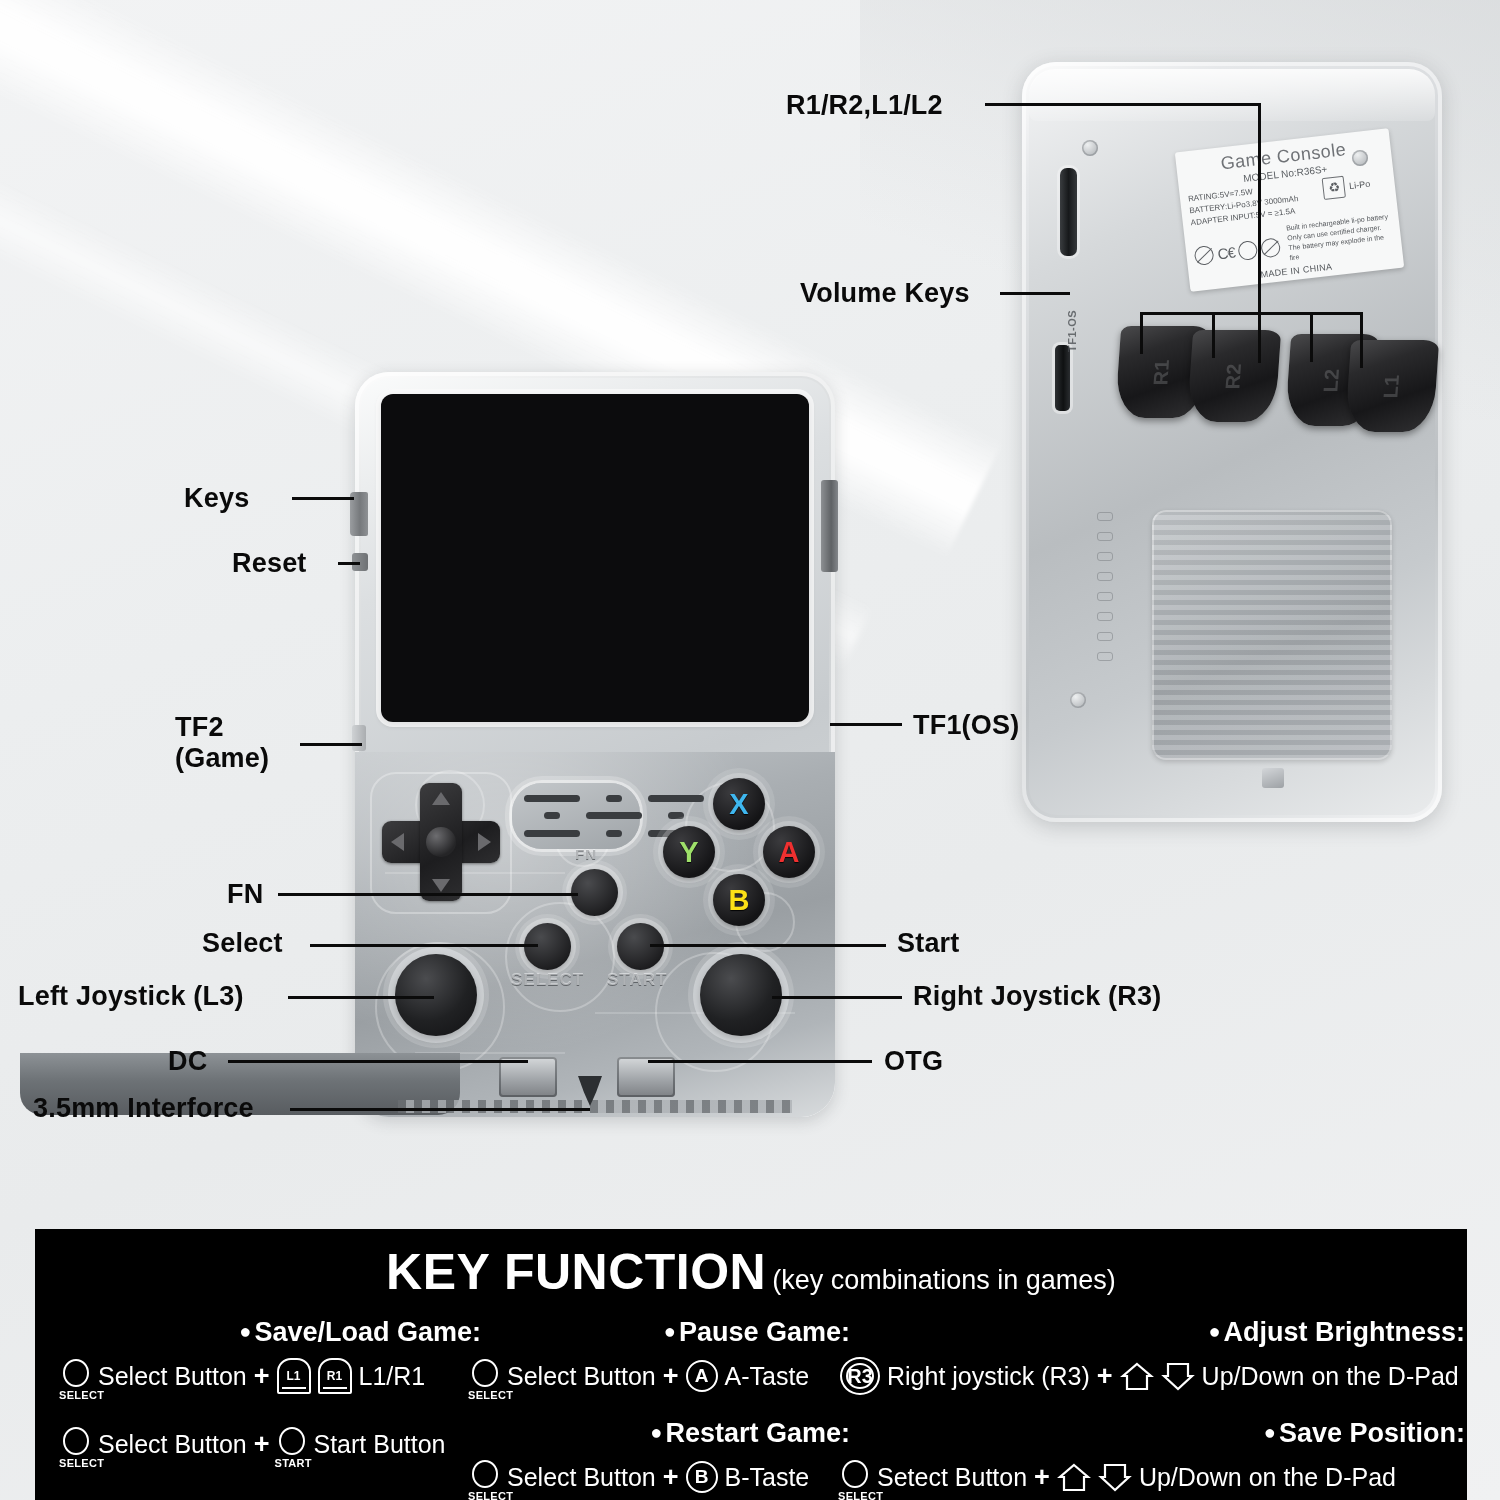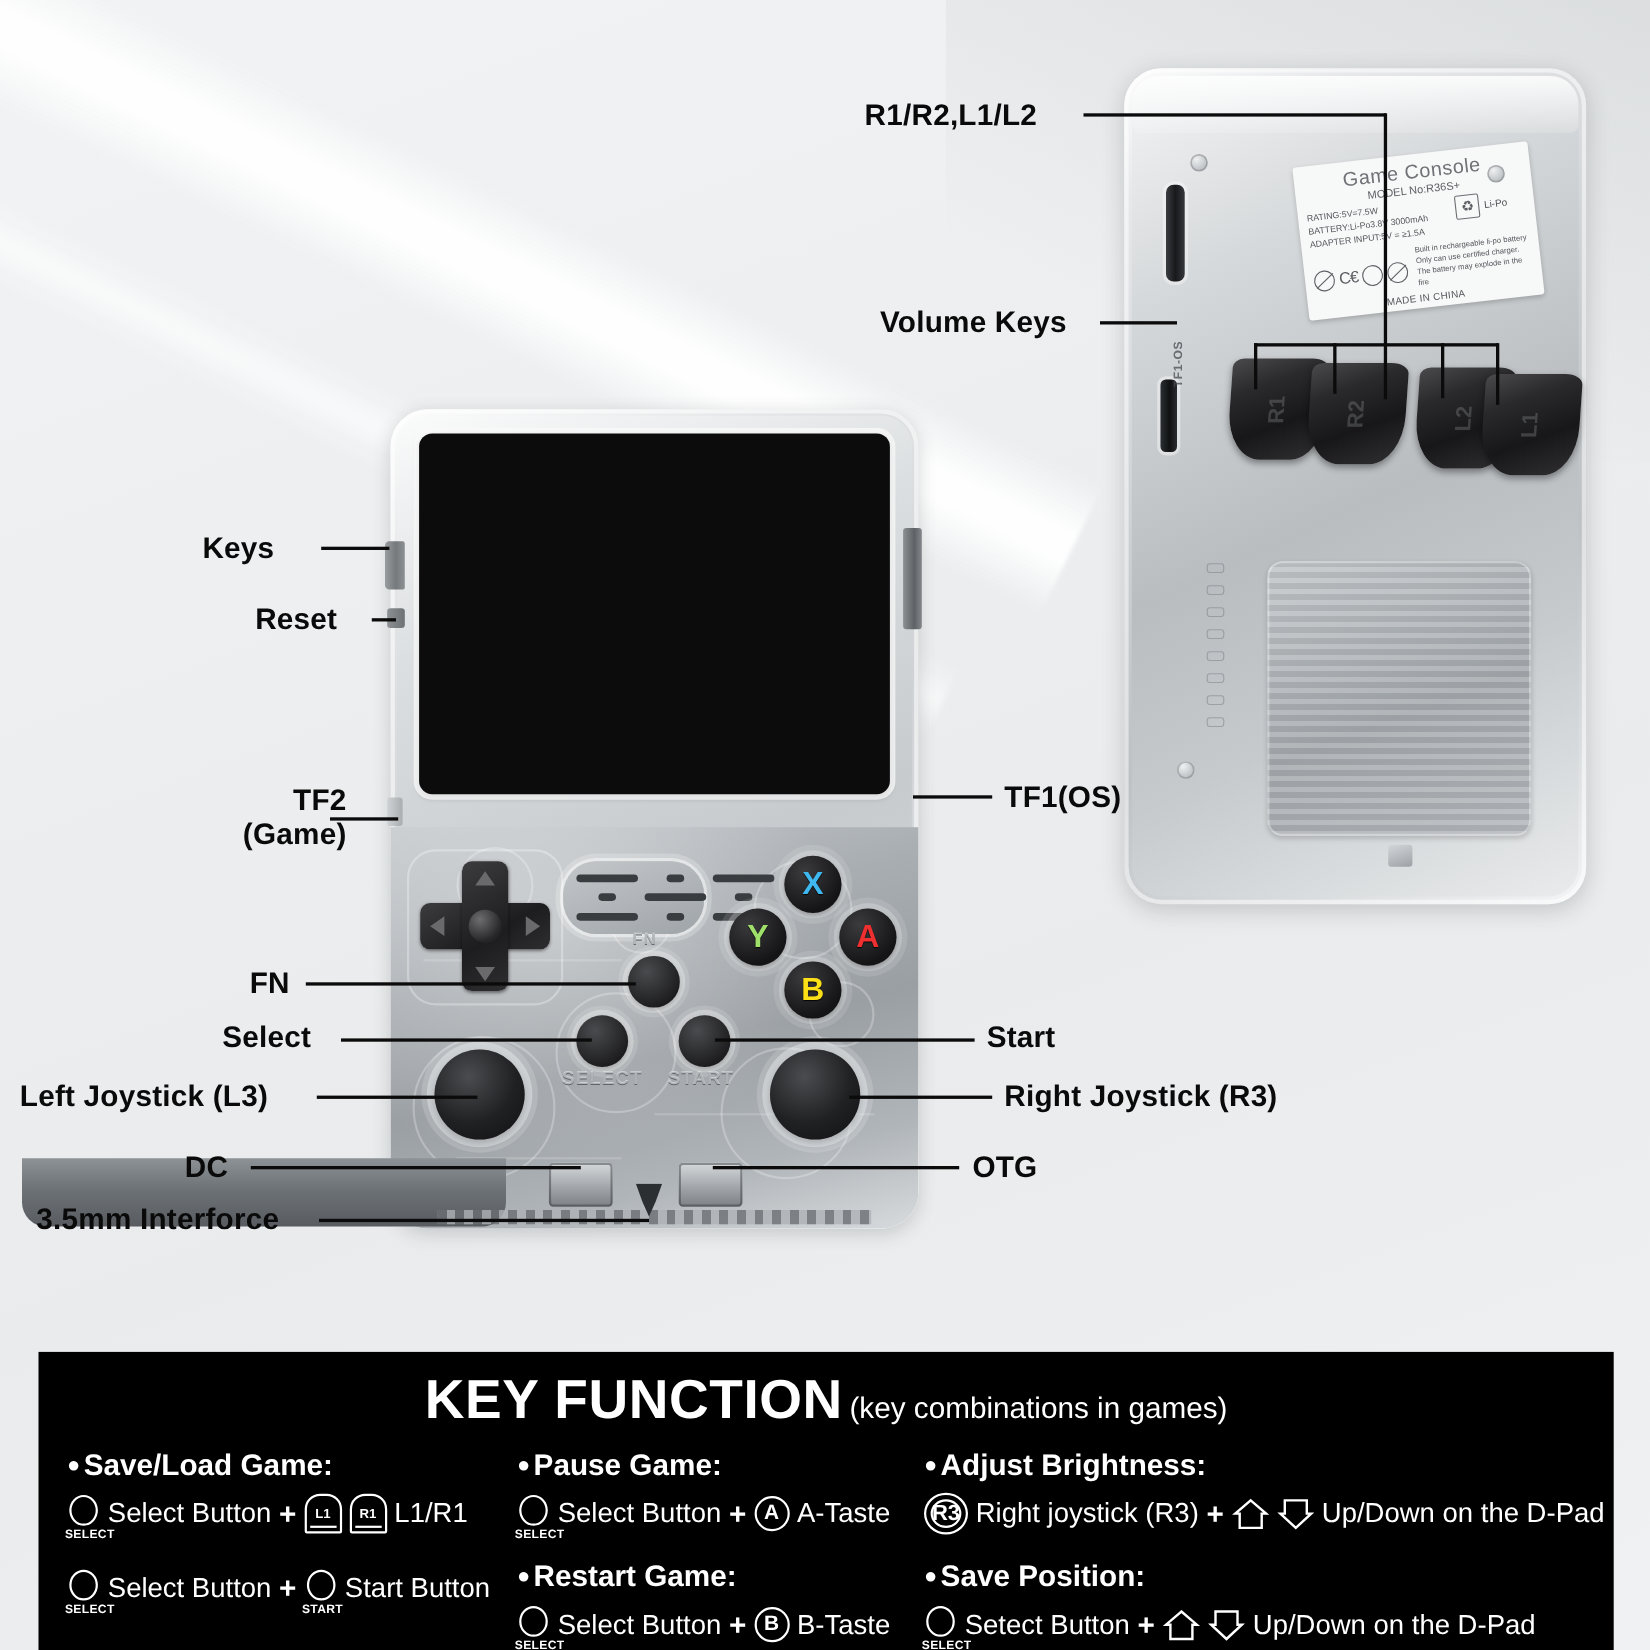--- a/index.html
+++ b/index.html
@@ -346,21 +346,21 @@
     position: absolute; left: 0; top: 14px; width: 100%;
     text-align: center; color: #fff;
     white-space: nowrap;
   }
   #kf-title {
     font-size: 50px; font-weight: bold; letter-spacing: .5px;
     vertical-align: baseline;
   }
   #kf-sub { font-size: 27px; vertical-align: baseline; margin-left: 6px; }
 
-  .kf-col { position: absolute; top: 88px; color: #fff; }
+  .kf-col { position: absolute; top: 88px; color: #fff; text-align: right; }
   #kf-col1 { left: 26px; width: 420px; }
   #kf-col2 { left: 435px; width: 380px; }
   #kf-col3 { left: 805px; width: 625px; }
 
   .kf-head {
     font-size: 27px; font-weight: bold; margin-bottom: 2px;
     white-space: nowrap;
   }
   .kf-head .dot { font-size: 20px; vertical-align: 3px; margin-right: 3px; }
   .kf-row {
@@ -572,21 +572,21 @@
 
 <div class="lbl l" id="lb-volume" style="left:800px; top:278px;">Volume Keys</div>
 <div class="lead" style="left:1000px; top:292px; width:70px;"></div>
 
 <div class="lbl l" id="lb-power" style="left:184px; top:483px;">Keys</div>
 <div class="lead" style="left:292px; top:497px; width:62px;"></div>
 
 <div class="lbl l" id="lb-reset" style="left:232px; top:548px;">Reset</div>
 <div class="lead" style="left:338px; top:562px; width:22px;"></div>
 
-<div class="lbl l" id="lb-tf2" style="left:175px; top:712px; text-align:right; width:140px;">
+<div class="lbl l" id="lb-tf2" style="left:175px; top:712px; text-align:left; width:140px;">
   <div>TF2</div>
   <div>(Game)</div>
 </div>
 <div class="lead" style="left:300px; top:743px; width:62px;"></div>
 
 <div class="lbl l" id="lb-fn" style="left:227px; top:879px;">FN</div>
 <div class="lead" style="left:278px; top:893px; width:300px;"></div>
 
 <div class="lbl l" id="lb-select" style="left:202px; top:928px;">Select</div>
 <div class="lead" style="left:310px; top:944px; width:228px;"></div>

